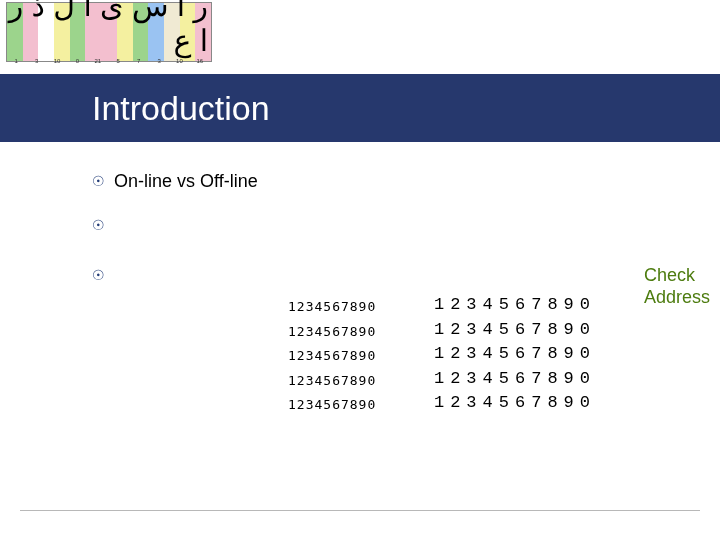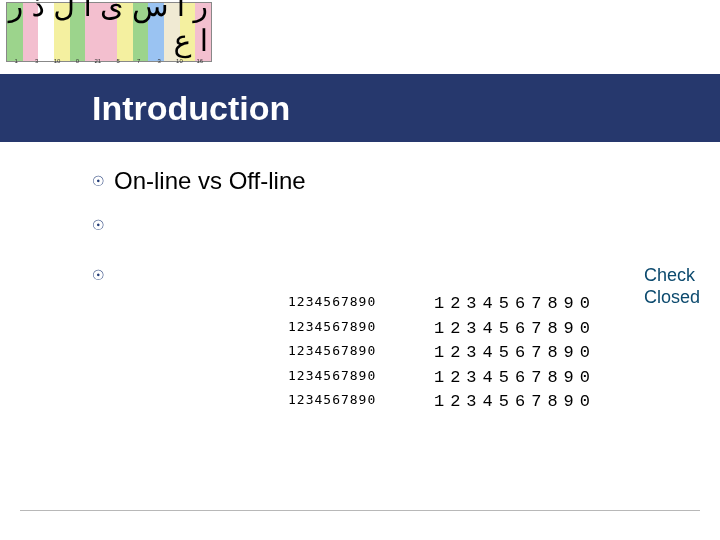--- a/index.html
+++ b/index.html
@@ -11,33 +11,33 @@
   .pink{background:#f3bfcf}
   .yellow{background:#f4f0a0}
   .blue{background:#9ac3f2}
   .beige{background:#f0ead3}
   .white{background:#fff}
   .strip-labels{position:absolute;left:6px;top:58px;width:204px;height:12px;font-size:6px;color:#333;display:flex}
   .strip-labels span{flex:1;text-align:center}
   .arabic{position:absolute;left:8px;top:0;width:200px;height:46px;display:flex;align-items:center;justify-content:center;font-family:Liberation Sans, sans-serif;font-size:30px;color:#000;direction:rtl}
   
   .titlebar{position:absolute;left:0;top:74px;width:720px;height:68px;background:#26386d;display:flex;align-items:center}
-  .title{color:#fff;font-size:34px;font-weight:700;margin-left:92px}
+  .title{color:#fff;font-size:34px;font-weight:400;margin-left:92px}
   
   .content{position:absolute;left:92px;top:170px;right:40px}
   .row{display:flex;align-items:flex-start;margin-bottom:22px}
   .bullet{width:22px;flex:none;color:#223c77;font-size:14px;line-height:22px}
-  .txt{font-size:24px;color:#000;line-height:22px}
+  .txt{font-size:18px;color:#000;line-height:22px}
   .uses-area{position:absolute;left:92px;top:264px;width:590px}
   .uses-row{display:flex;align-items:flex-start}
   .uses-left{width:340px}
-  .uses-right{position:absolute;left:552px;top:0;font-size:18px;color:#0c4a6e;line-height:22px;text-align:left}
+  .uses-right{position:absolute;left:552px;top:0;font-size:18px;color:#4d7c0f;line-height:22px;text-align:left}
   
   .digits{position:absolute;left:288px;top:294px;width:308px;height:118px;display:flex;flex-direction:column;justify-content:space-between}
-  .drow{display:flex;justify-content:space-between;align-items:flex-start;height:20px}
+  .drow{display:flex;justify-content:space-between;align-items:flex-end;height:20px}
   .dotted{font-family:monospace;font-size:13px;letter-spacing:1px;color:#000}
   .seg{font-family:"Courier New",monospace;font-size:17px;letter-spacing:6px;color:#000}
   
   .footer-line{position:absolute;left:20px;right:20px;bottom:29px;height:1px;background:#b8b8b8}
 </style>
 </head>
 <body>
 
 <div class="slide">
 
@@ -83,21 +83,21 @@
       <div class="bullet">☉</div>
     </div>
   </div>
 
   <div class="uses-area">
     <div class="uses-row">
       <div class="bullet">☉</div>
     </div>
     <div class="uses-right">
       <div>Check</div>
-      <div>Closed</div>
+      <div>Address</div>
     </div>
   </div>
 
   <div class="digits">
     <div class="drow">
       <span class="dotted">1234567890</span>
       <span class="seg">1234567890</span>
     </div>
     <div class="drow">
       <span class="dotted">1234567890</span>

